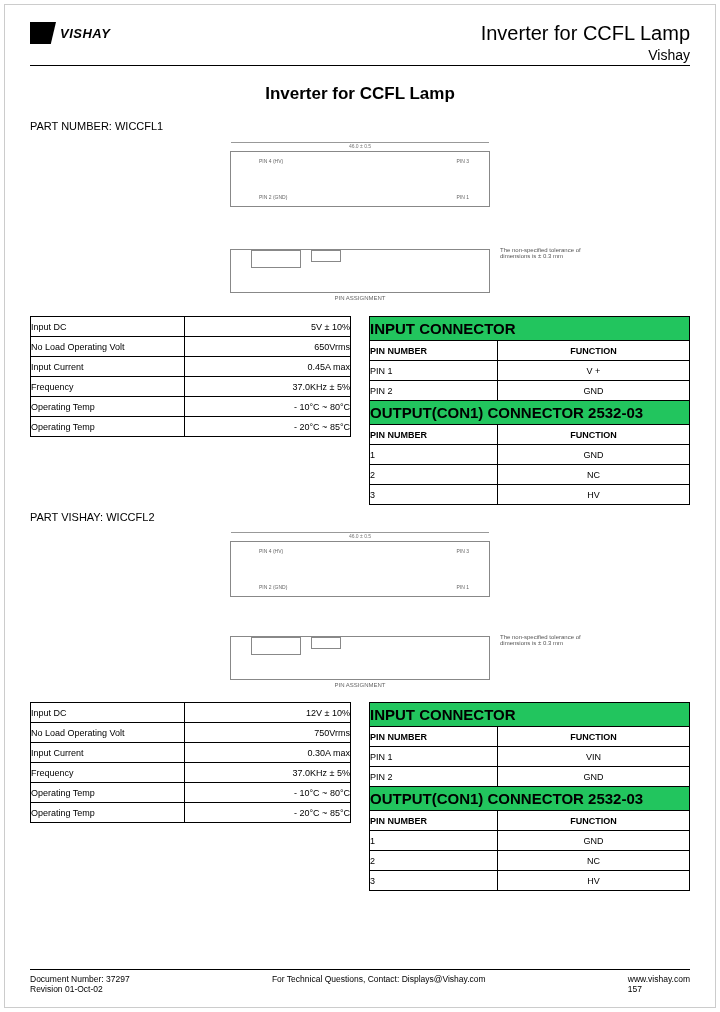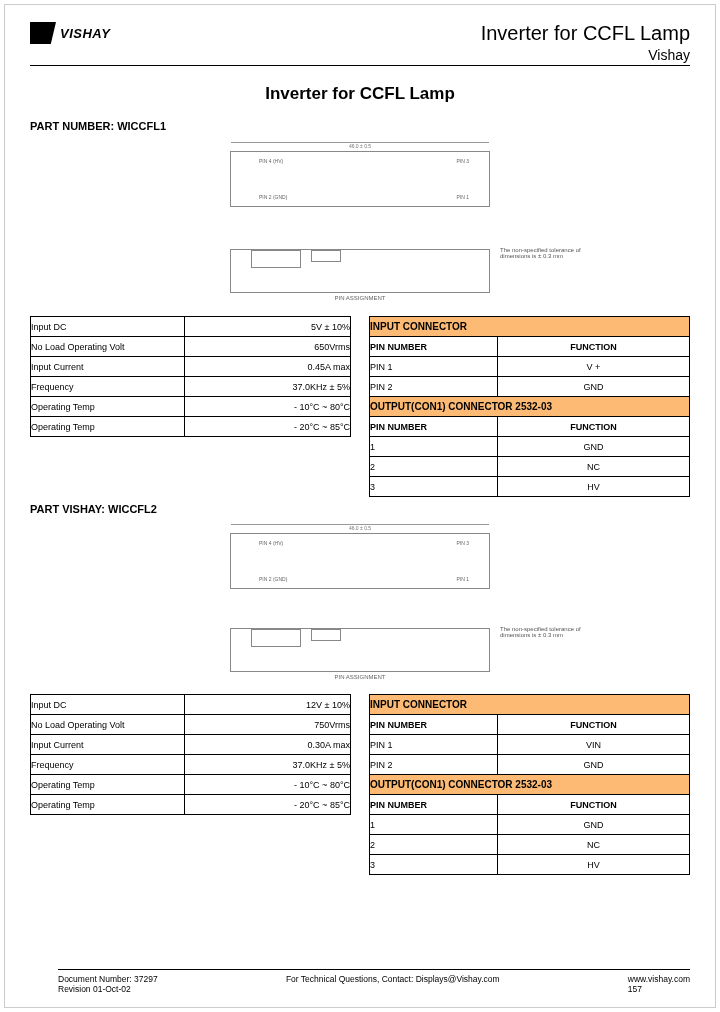--- a/index.html
+++ b/index.html
@@ -17,46 +17,46 @@
   .logo-wrap { display: flex; align-items: center; gap: 4px; }
   .logo-flag {
     width: 26px; height: 22px; background: #000;
     clip-path: polygon(0 0, 100% 0, 80% 100%, 0 100%);
   }
   .logo-text { font-family: Arial; font-weight: bold; font-size: 13px; letter-spacing: 0.5px; font-style: italic; }
   .head-right { text-align: right; }
   .head-title { font-size: 20px; font-weight: normal; }
   .head-sub { font-size: 14px; margin-top: 2px; }
   .center-title { text-align: center; font-size: 17px; font-weight: bold; margin-top: 18px; margin-bottom: 16px; }
-  .part-label { font-weight: bold; font-size: 11px; margin-bottom: 4px; }
+  .part-label { font-weight: normal; font-size: 11px; margin-bottom: 4px; }
   .diagram-zone { height: 180px; display:flex; flex-direction:column; align-items:center; justify-content:space-around; }
   .diagram-box {
     width: 260px; border: 1px solid #888; position: relative;
   }
   .dia1 { height: 56px; }
   .dia2 { height: 44px; margin-top: 12px; }
   .dia-label { position: absolute; font-size: 5px; color: #666; }
   .tolerance { font-size: 6px; color: #555; text-align: left; position: absolute; right: -110px; top: 10px; width: 100px; }
   .pin-assign { font-size: 6px; color: #666; text-align: center; margin-top: 2px; }
   .two-col { display: flex; gap: 18px; align-items: flex-start; }
   .col { flex: 1; }
   table { border-collapse: collapse; width: 100%; }
   td, th { border: 1px solid #000; padding: 3px 0; font-size: 9px; text-align: left; vertical-align: middle; height: 20px; }
   .spec-table td:first-child { width: 48%; }
   .spec-table td:last-child { text-align: right; }
-  .conn-title { background: #fdba74; font-weight: bold; font-size: 10px; }
+  .conn-title { background: #22c55e; font-weight: bold; font-size: 15px; }
   .conn-head th { font-weight: bold; }
   .conn-head th:last-child { text-align: center; }
   .conn-body td:last-child { text-align: center; }
   .conn-body td:first-child { width: 40%; }
   .section2 { margin-top: 6px; }
   .footer {
     position: absolute; bottom: 18px; left: 30px; right: 30px;
     border-top: 1px solid #000; padding-top: 4px;
-    display: flex; justify-content: space-between; font-size: 8.5px; margin-left: 28px;
+    display: flex; justify-content: space-between; font-size: 8.5px;
   }
   .footer .mid { text-align: center; }
   .footer .right { text-align: left; }
   .page-border { position: absolute; inset: 4px; border: 1px solid #ccc; pointer-events: none; }
   .dim-line { position:absolute; border-top:1px solid #999; font-size:5px; color:#777; }
 </style>
 </head>
 <body>
 
 <div class="page-border"></div>

